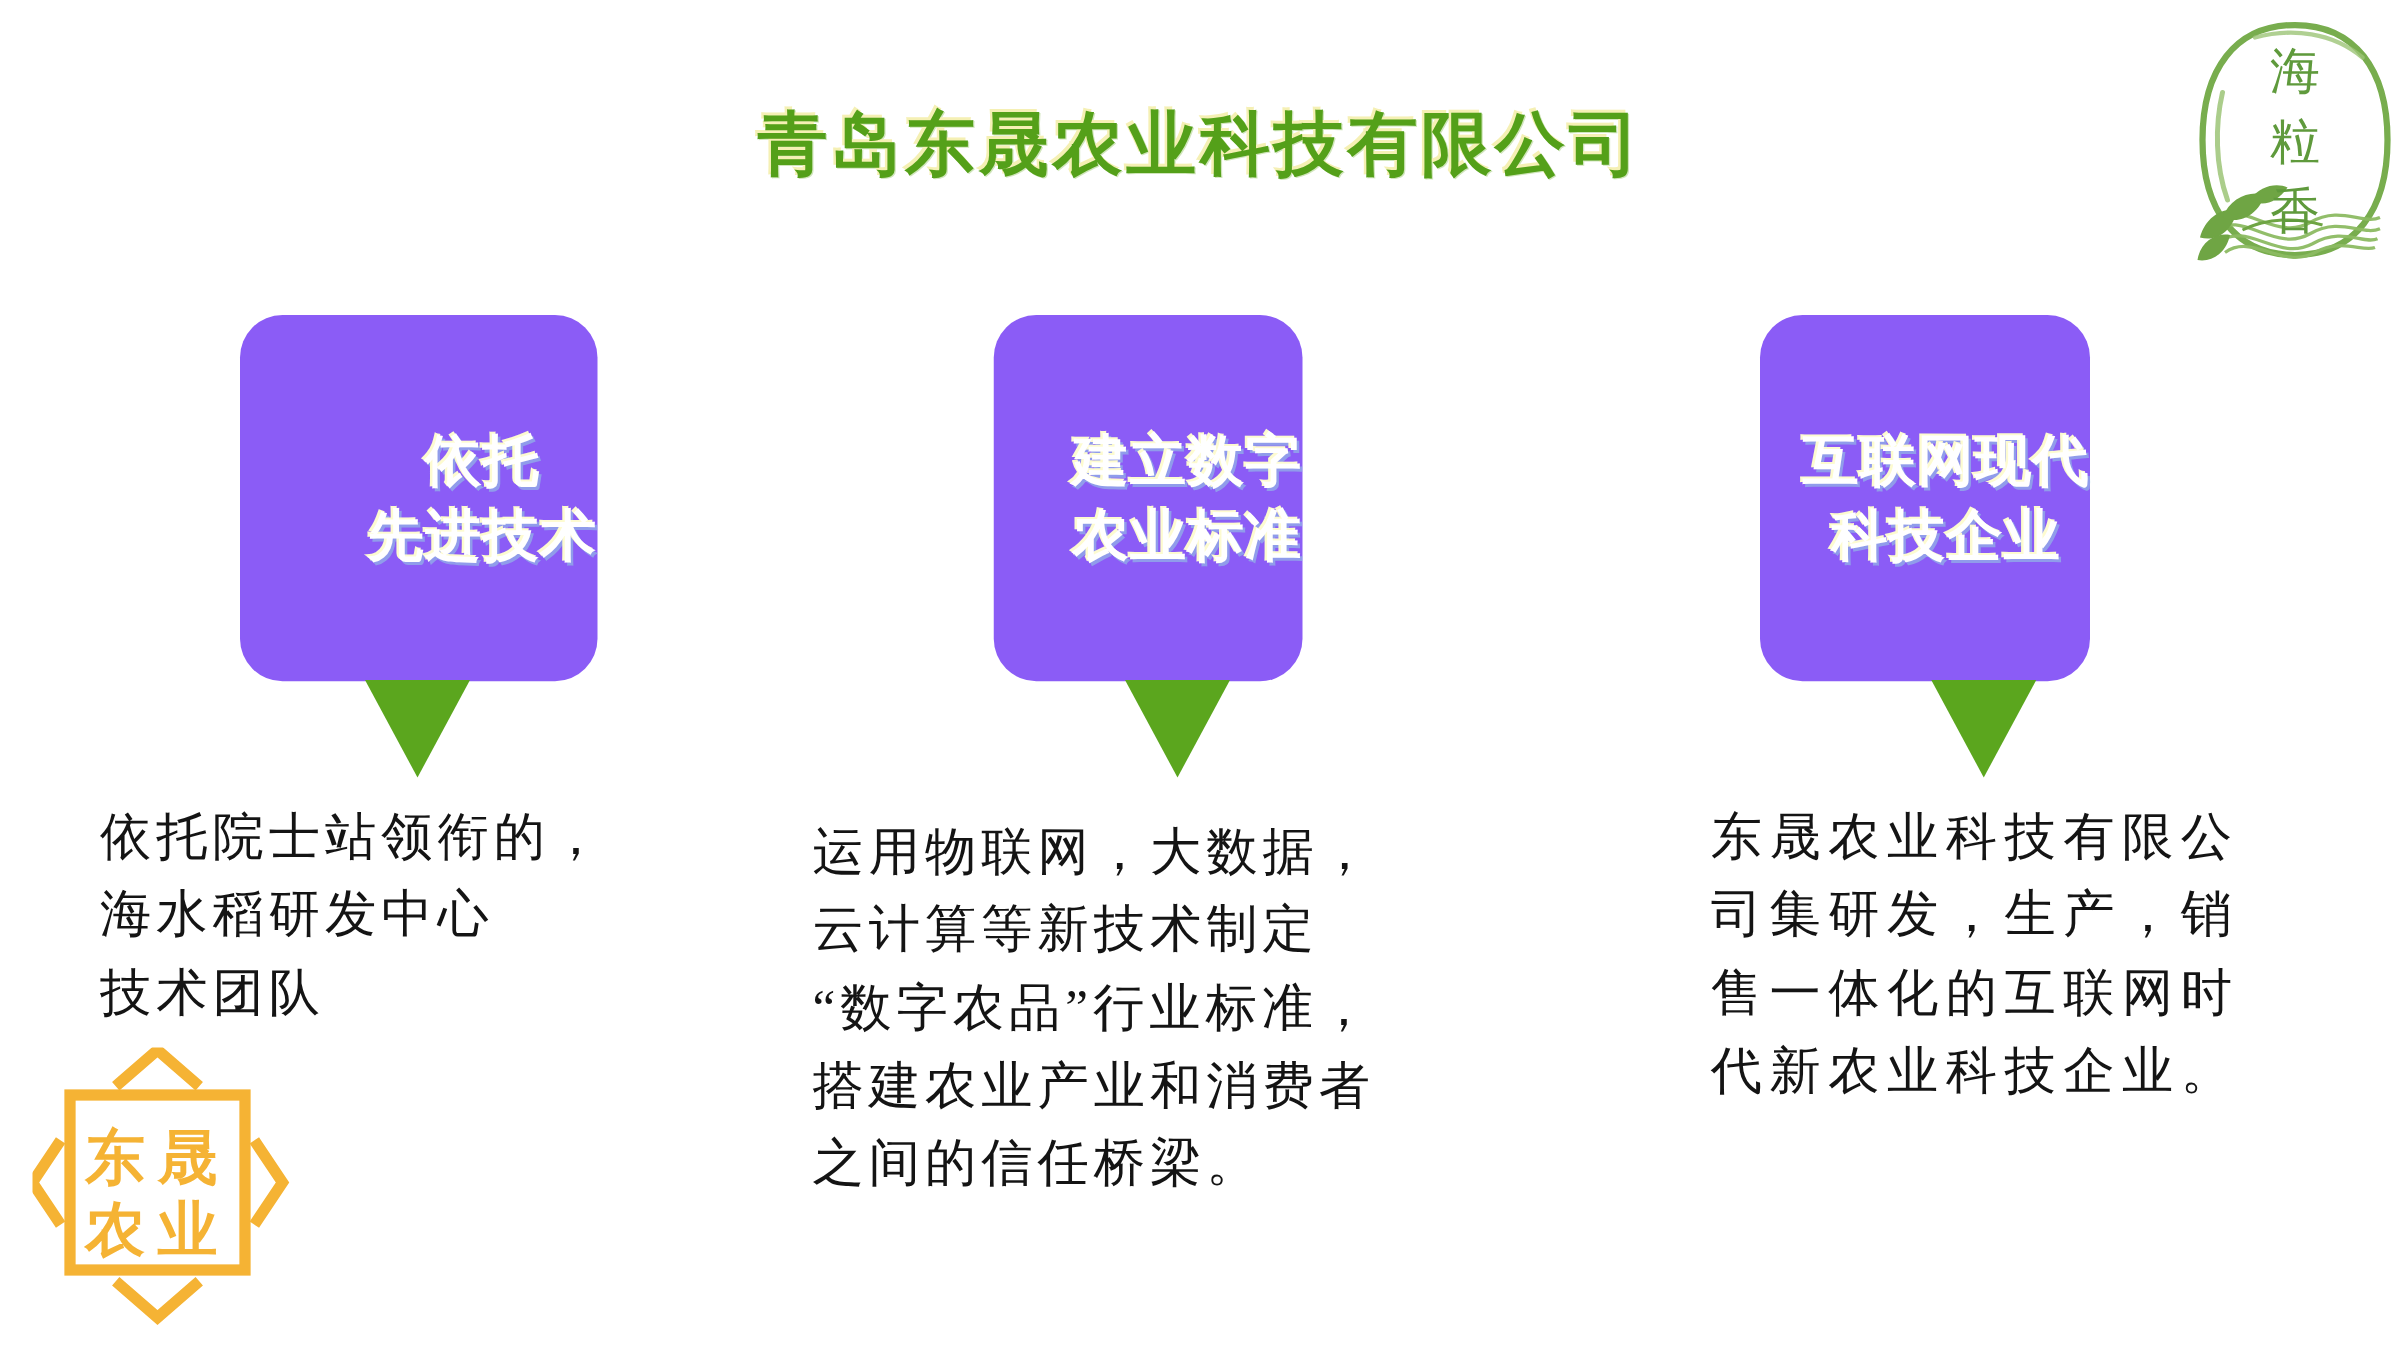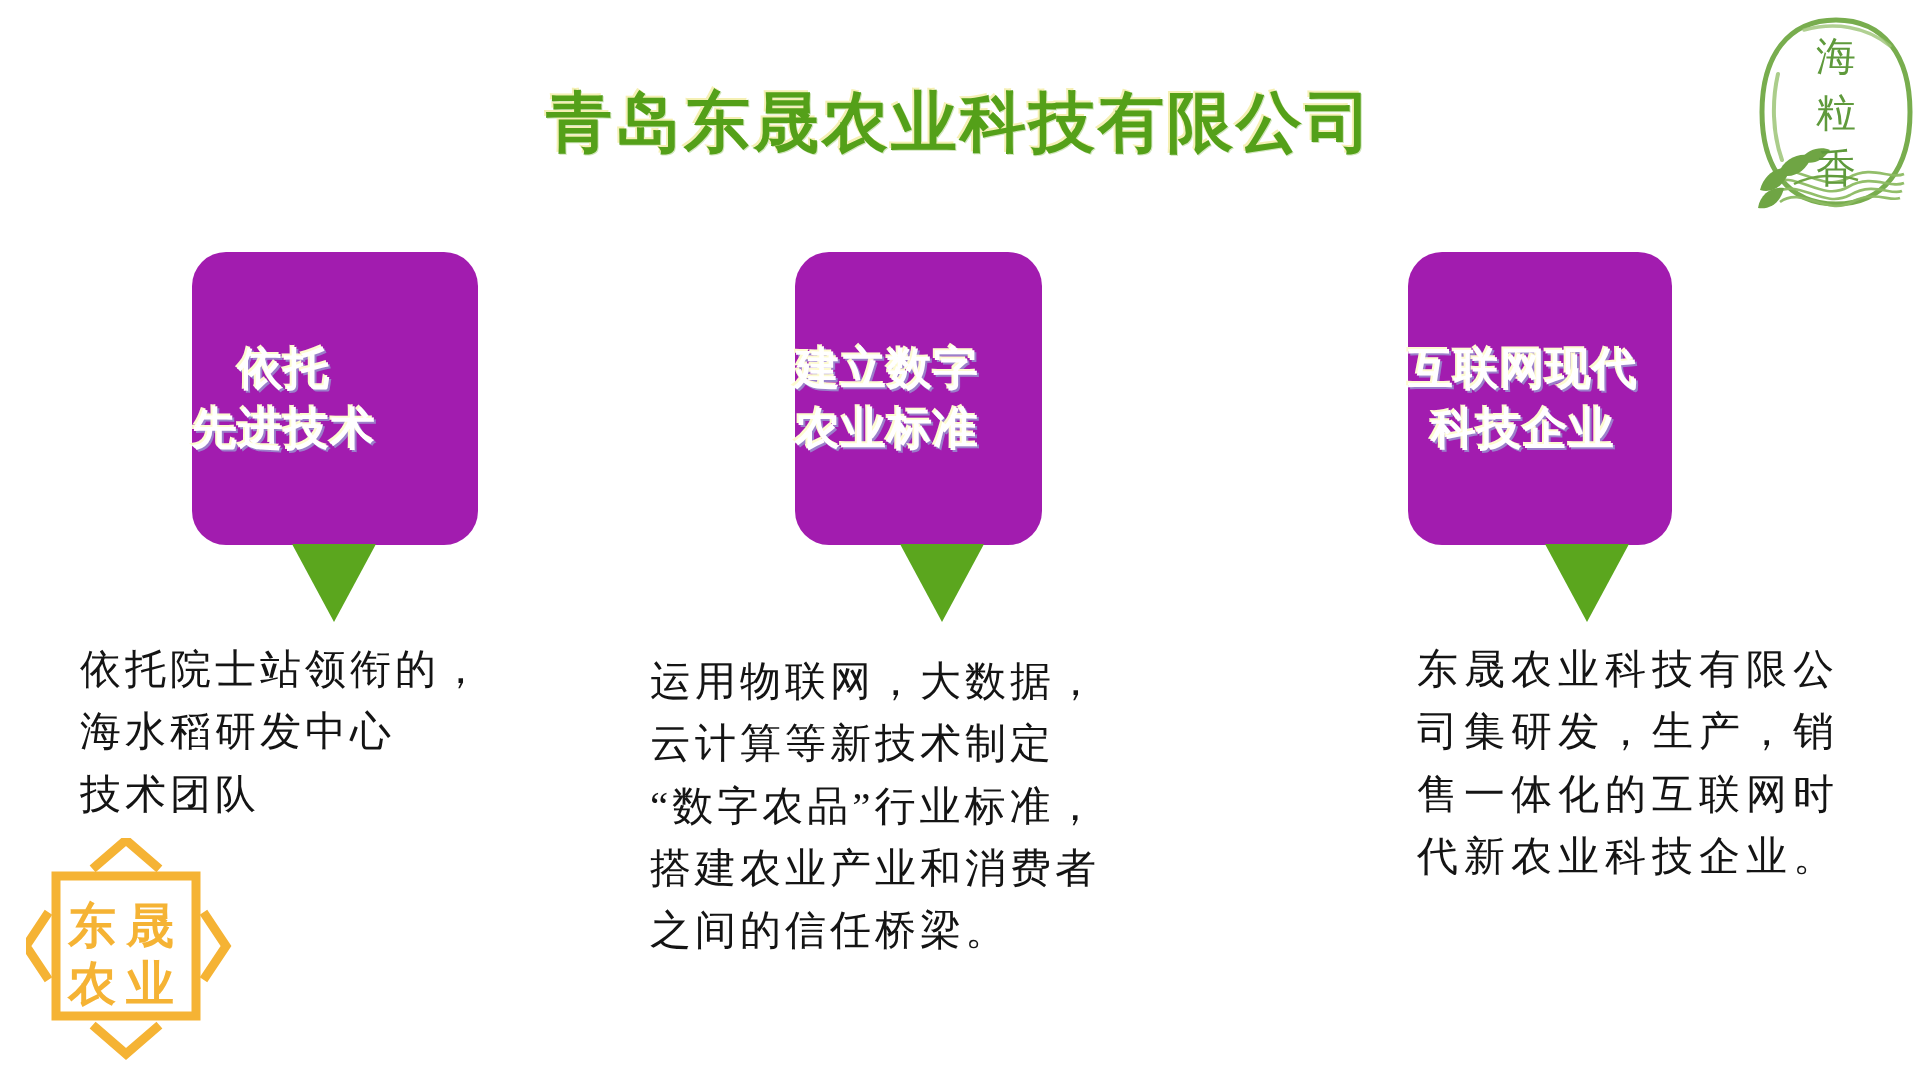--- a/index.html
+++ b/index.html
@@ -16,21 +16,21 @@
   }
 
   
   .page-title {
     position: absolute;
     left: 0;
     top: 78px;
     width: 1920px;
     text-align: center;
     font-family: "Liberation Sans", "DejaVu Sans", sans-serif;
-    font-size: 66px;
+    font-size: 56px;
     font-weight: bold;
     letter-spacing: 3px;
     color: #54a019;
     text-shadow: -2px -2px 0 #f5f0b4, 1px 1px 0 rgba(120,180,60,0.35);
     white-space: nowrap;
   }
 
   
   .brand-seal {
     position: absolute;
@@ -39,26 +39,26 @@
     width: 176px;
     height: 210px;
   }
   .brand-seal svg { display: block; }
 
   
   .bubble {
     position: absolute;
     top: 252px;
     height: 293px;
-    background: #a21caf;
+    background: #8b5cf6;
     border-radius: 34px;
     box-sizing: border-box;
     display: flex;
     align-items: center;
-    justify-content: flex-start;
+    justify-content: flex-end;
   }
   .bubble-text {
     color: #ffffff;
     font-family: "Liberation Sans", "DejaVu Sans", sans-serif;
     font-size: 45px;
     font-weight: bold;
     line-height: 1.32;
     letter-spacing: 1px;
     text-align: center;
     text-shadow: -2px -2px 0 #fdfbd0, 2px 2px 0 rgba(150,210,225,0.55);
@@ -88,21 +88,21 @@
     top: 638px;
     font-family: "Liberation Serif", "DejaVu Serif", serif;
     font-size: 41px;
     line-height: 1.52;
     letter-spacing: 4px;
     color: #141414;
     white-space: pre-line;
   }
   .col-1 { left: 80px;   width: 520px; }
   .col-2 { left: 650px;  width: 570px; margin-top: 12px; }
-  .col-3 { left: 1320px; width: 520px; text-align: right; letter-spacing: 6px; }
+  .col-3 { left: 1320px; width: 520px; text-align: center; letter-spacing: 6px; }
 
   
   .corner-logo {
     position: absolute;
     left: 26px;
     top: 838px;
     width: 220px;
     height: 225px;
   }
   .corner-logo svg { display: block; }

